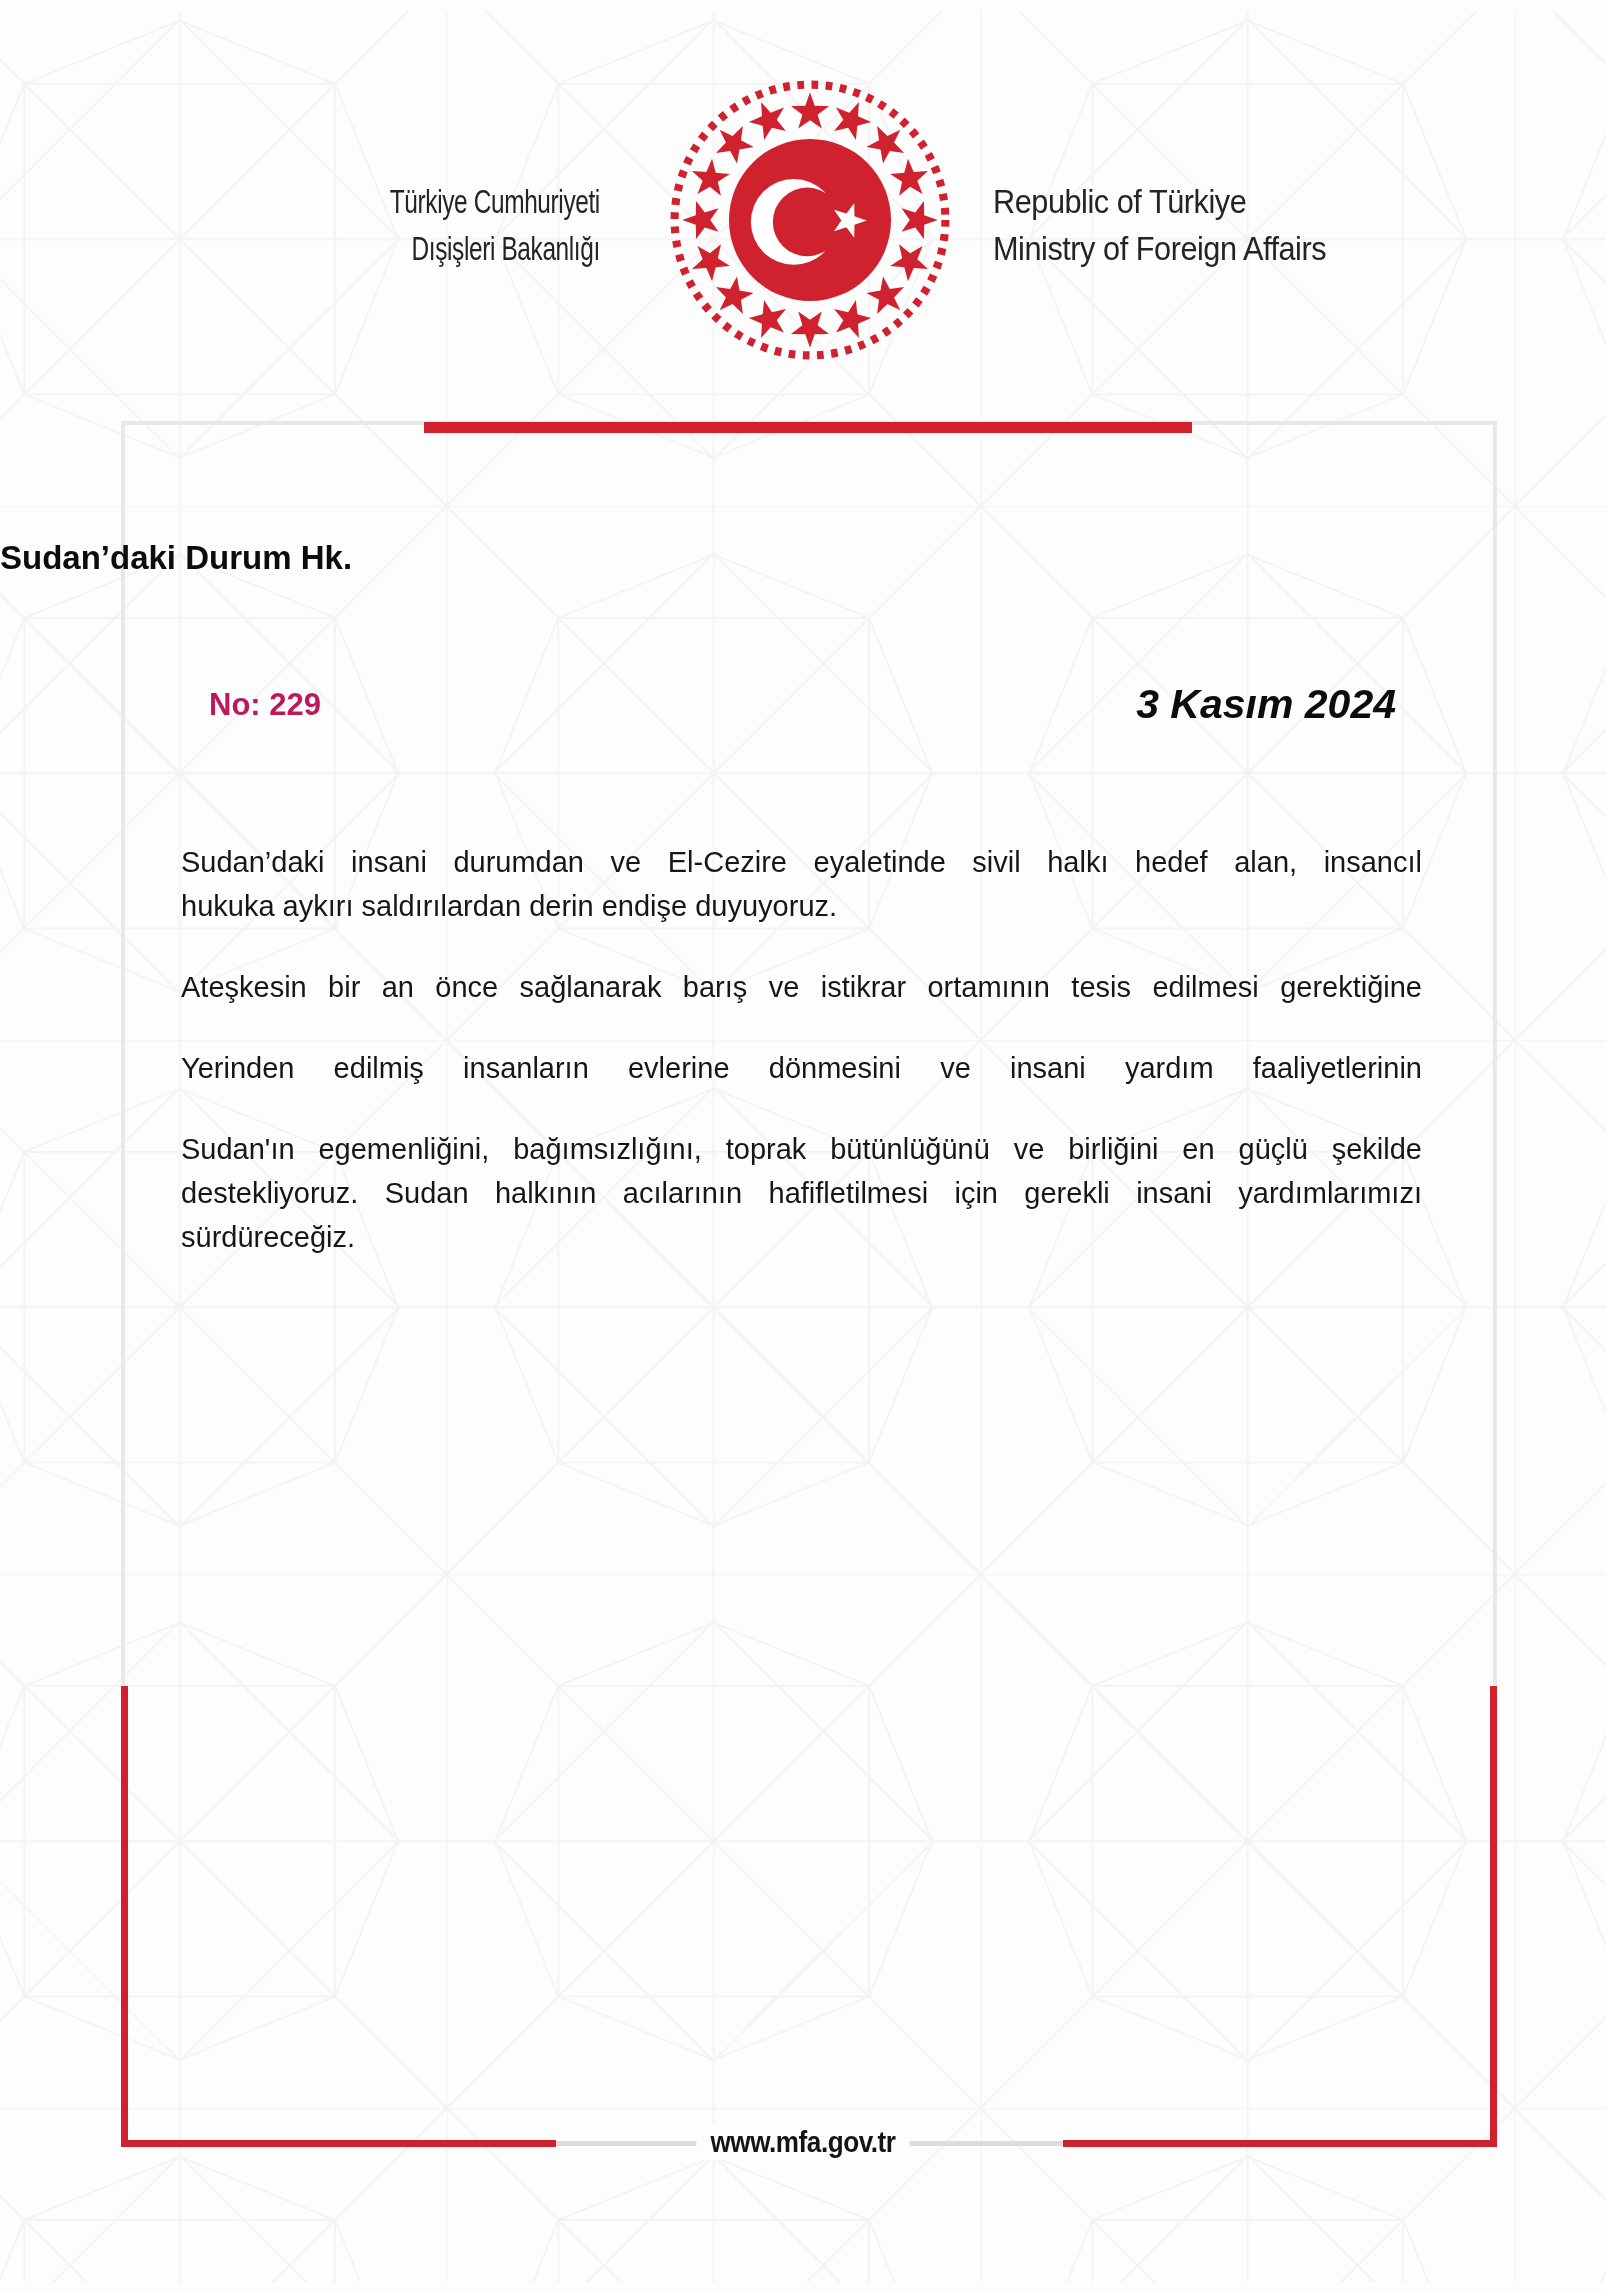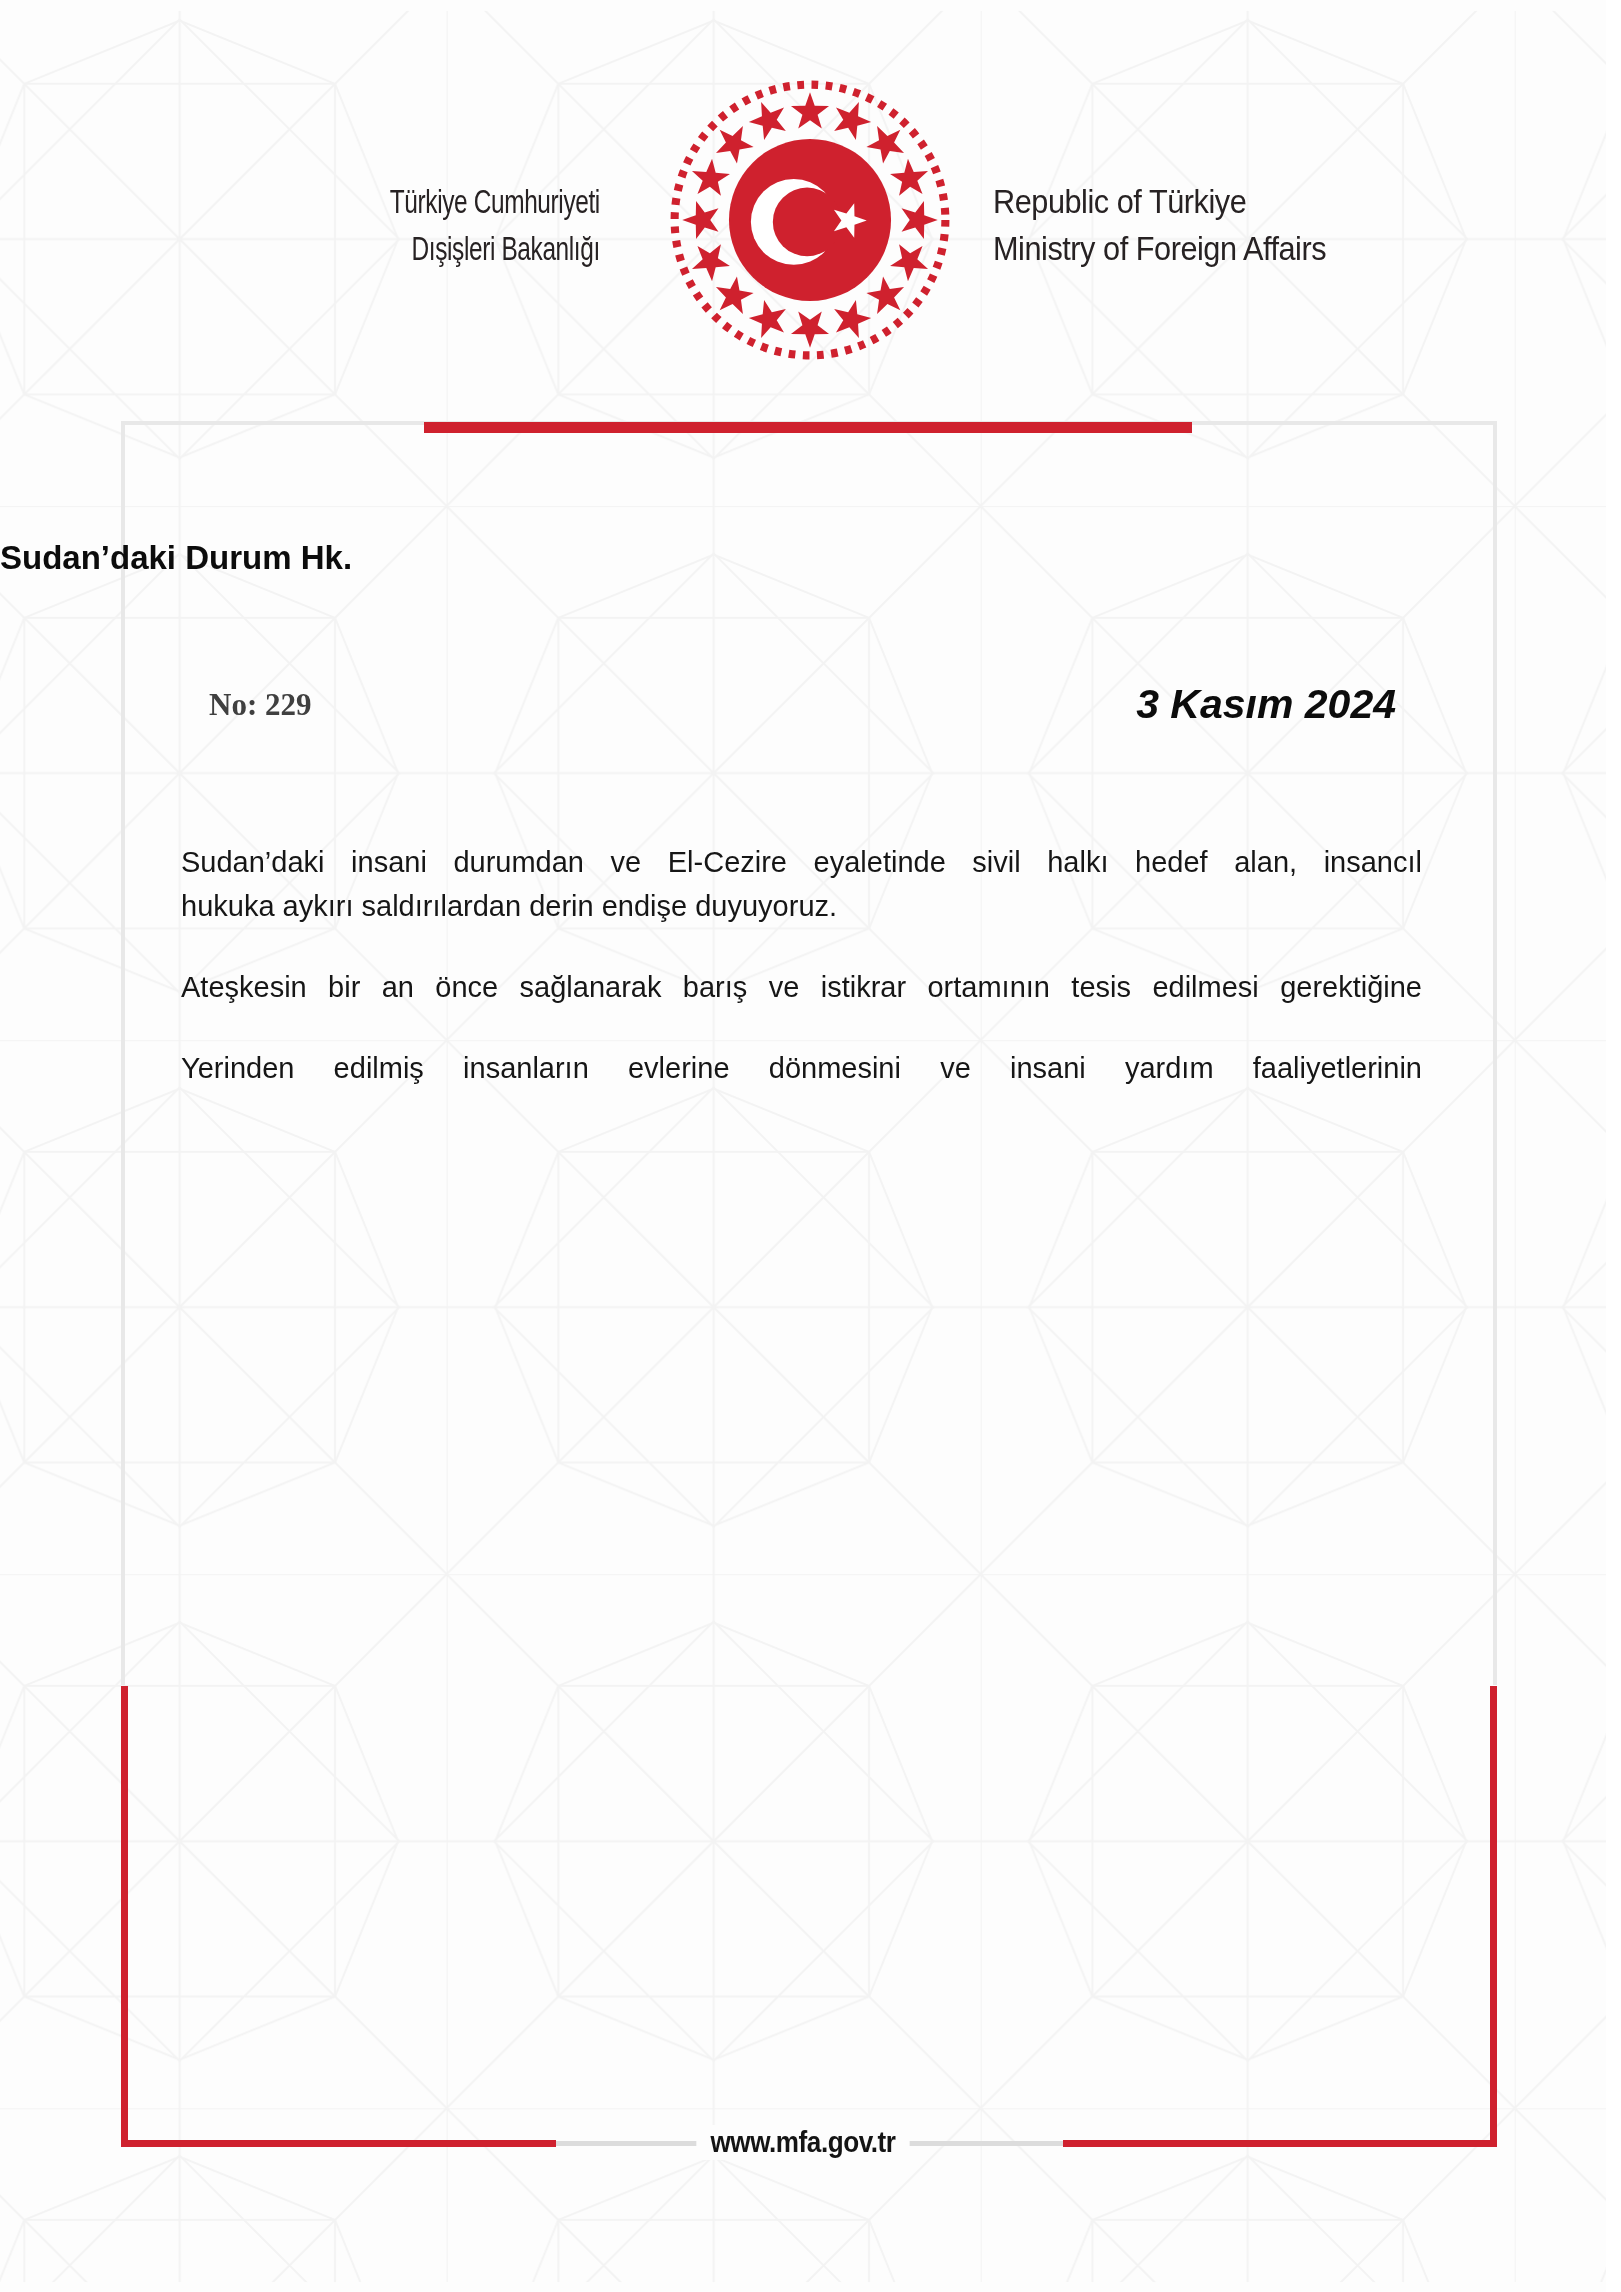--- a/index.html
+++ b/index.html
@@ -38,21 +38,21 @@
   .bottom-red-left{left:121px;top:2140px;width:435px;height:6.9px;}
   .bottom-red-right{left:1063px;top:2140px;width:433px;height:6.9px;}
 
   
   .doc-title{
     position:absolute;left:0;right:0;top:516px;z-index:2;
     text-align:left;font-size:33px;line-height:39px;font-weight:bold;color:#0c0c0c;
   }
   .doc-no{
     position:absolute;left:209px;top:686px;z-index:2;
-    font-size:31px;line-height:37px;font-weight:bold;color:#404040;font-family:Liberation Serif, serif;
+    font-size:31px;line-height:37px;font-weight:bold;color:#be185d;
   }
   .doc-date{
     position:absolute;right:210px;top:686px;z-index:2;
     font-size:41px;line-height:37px;font-weight:bold;color:#0c0c0c;font-style:italic;
   }
   .doc-body{
     position:absolute;left:181px;top:840px;width:1241px;z-index:2;
     font-size:29px;color:#161616;
   }
   .para{margin:0 0 37px 0;padding:0;}
@@ -151,18 +151,23 @@
     <p class="para">
       <span class="jline" style="display:block">Sudan’daki insani durumdan ve El-Cezire eyaletinde sivil halkı hedef alan, insancıl</span>
       <span class="jline last" style="display:block">hukuka aykırı saldırılardan derin endişe duyuyoruz.</span>
     </p>
     <p class="para">
       <span class="jline" style="display:block">Ateşkesin bir an önce sağlanarak barış ve istikrar ortamının tesis edilmesi gerektiğine</span>
     </p>
     <p class="para">
       <span class="jline" style="display:block">Yerinden edilmiş insanların evlerine dönmesini ve insani yardım faaliyetlerinin</span>
     </p>
+    <p class="para">
+      <span class="jline" style="display:block">Sudan'ın egemenliğini, bağımsızlığını, toprak bütünlüğünü ve birliğini en güçlü şekilde</span>
+      <span class="jline" style="display:block">destekliyoruz. Sudan halkının acılarının hafifletilmesi için gerekli insani yardımlarımızı</span>
+      <span class="jline last" style="display:block">sürdüreceğiz.</span>
+    </p>
   </div>
 
   <div class="site">www.mfa.gov.tr</div>
 
 </div>
 
 
 </body></html>

